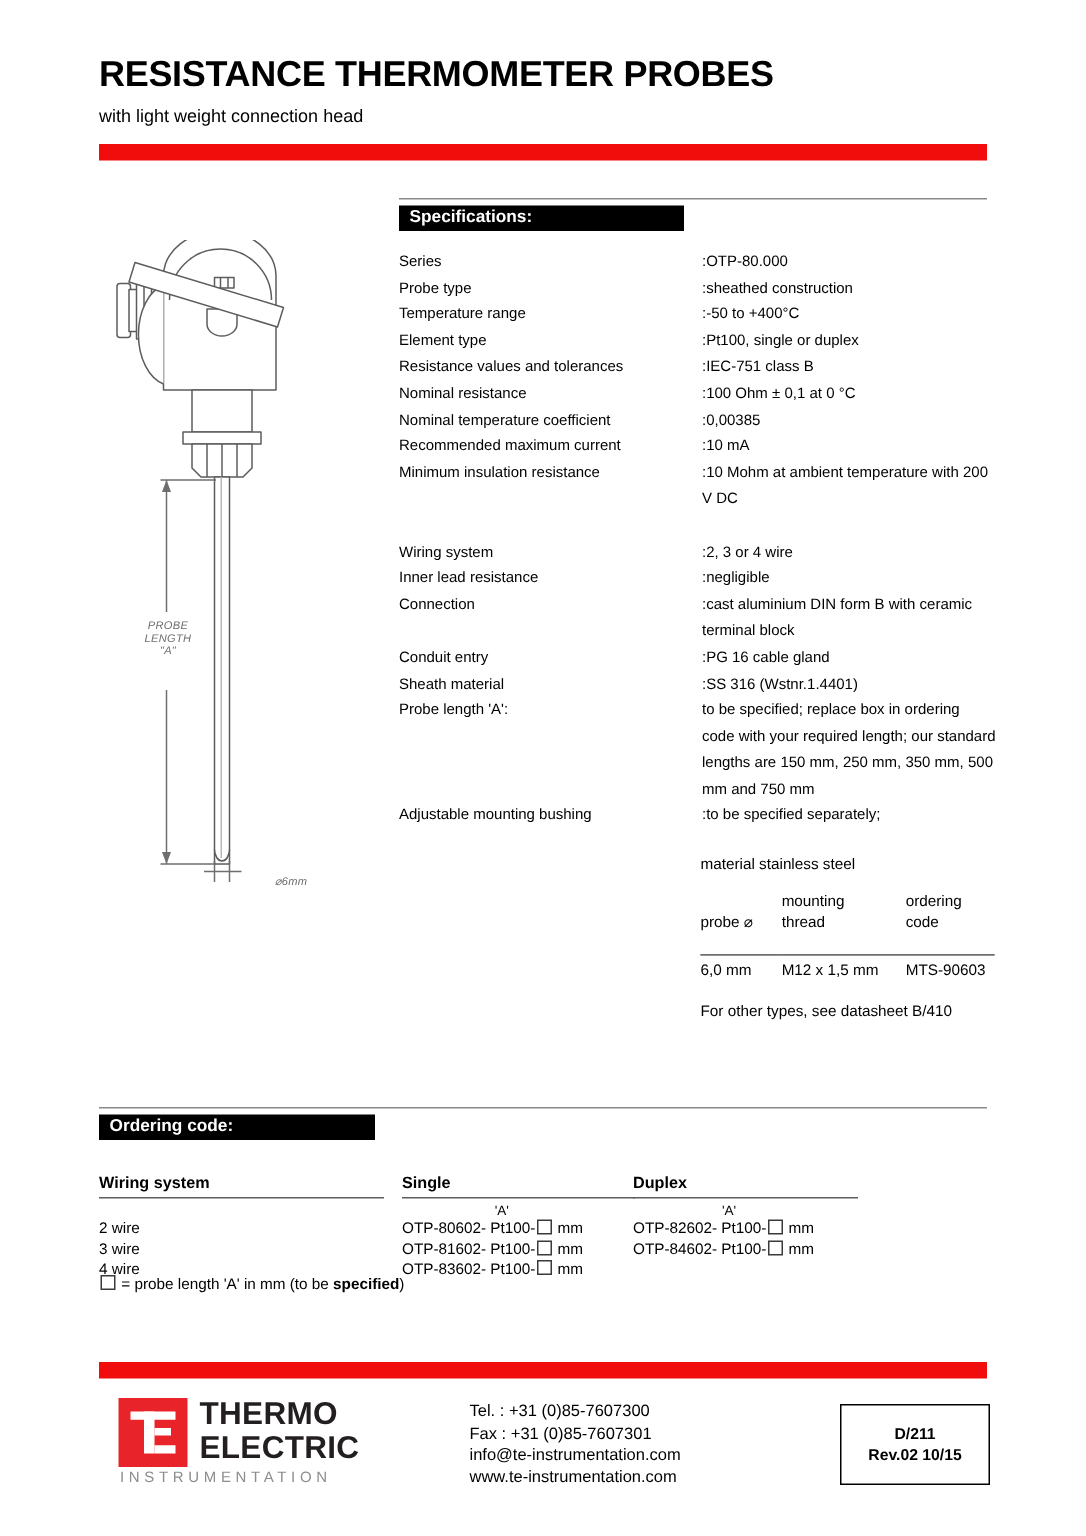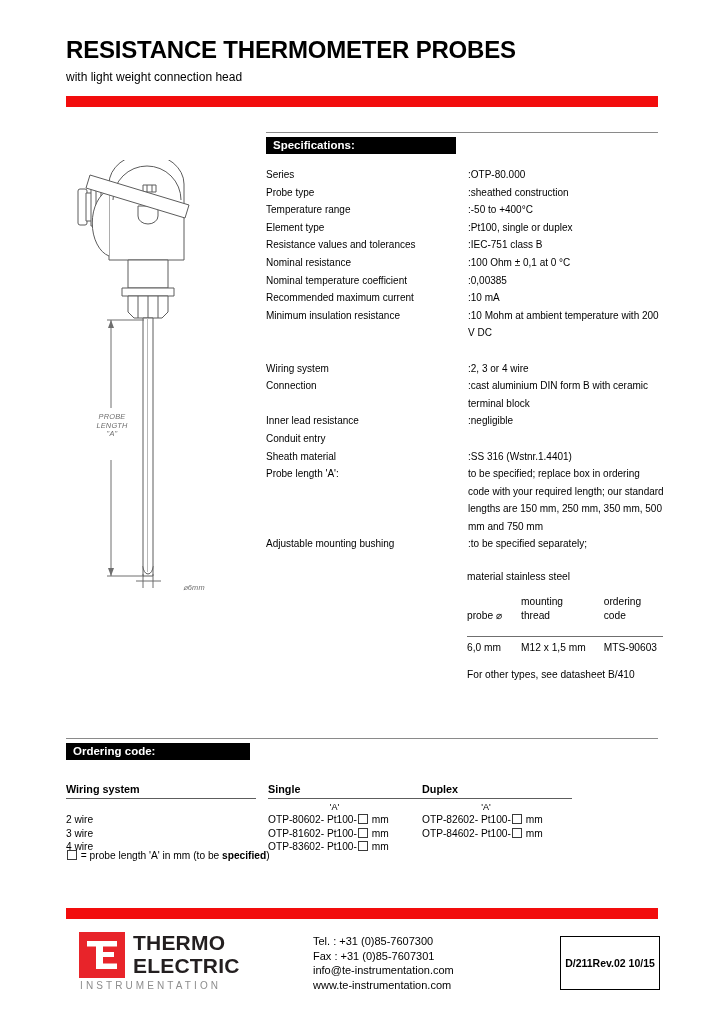--- a/index.html
+++ b/index.html
@@ -238,21 +238,21 @@
     position: absolute;
     left: 560px;
     top: 936px;
     width: 98px;
     height: 52px;
     border: 1px solid #000;
     font-size: 10.5px;
     font-weight: bold;
     line-height: 14px;
     display: flex;
-    flex-direction: row;
+    flex-direction: column;
     align-items: center;
     justify-content: center;
   }
 
   
   .drawing {
     position: absolute;
     left: 66px;
     top: 160px;
     width: 190px;
@@ -327,29 +327,30 @@
       <div class="spec-row">
         <div class="spec-label">Minimum insulation resistance</div>
         <div class="spec-value">:10 Mohm at ambient temperature with 200 V DC</div>
       </div>
       <div class="spec-gap"></div>
       <div class="spec-row">
         <div class="spec-label">Wiring system</div>
         <div class="spec-value">:2, 3 or 4 wire</div>
       </div>
       <div class="spec-row">
+        <div class="spec-label">Inner lead resistance</div>
+        <div class="spec-value">:negligible</div>
+      </div>
+      <div class="spec-row">
         <div class="spec-label">Connection</div>
         <div class="spec-value">:cast aluminium DIN form B with ceramic terminal block</div>
       </div>
       <div class="spec-row">
-        <div class="spec-label">Inner lead resistance</div>
-        <div class="spec-value">:negligible</div>
-      </div>
-      <div class="spec-row">
         <div class="spec-label">Conduit entry</div>
+        <div class="spec-value">:PG 16 cable gland</div>
       </div>
       <div class="spec-row">
         <div class="spec-label">Sheath material</div>
         <div class="spec-value">:SS 316 (Wstnr.1.4401)</div>
       </div>
       <div class="spec-row">
         <div class="spec-label">Probe length 'A':</div>
         <div class="spec-value">to be specified; replace box in ordering code with your required length; our standard lengths are 150 mm, 250 mm, 350 mm, 500 mm and 750 mm</div>
       </div>
       <div class="spec-row">

